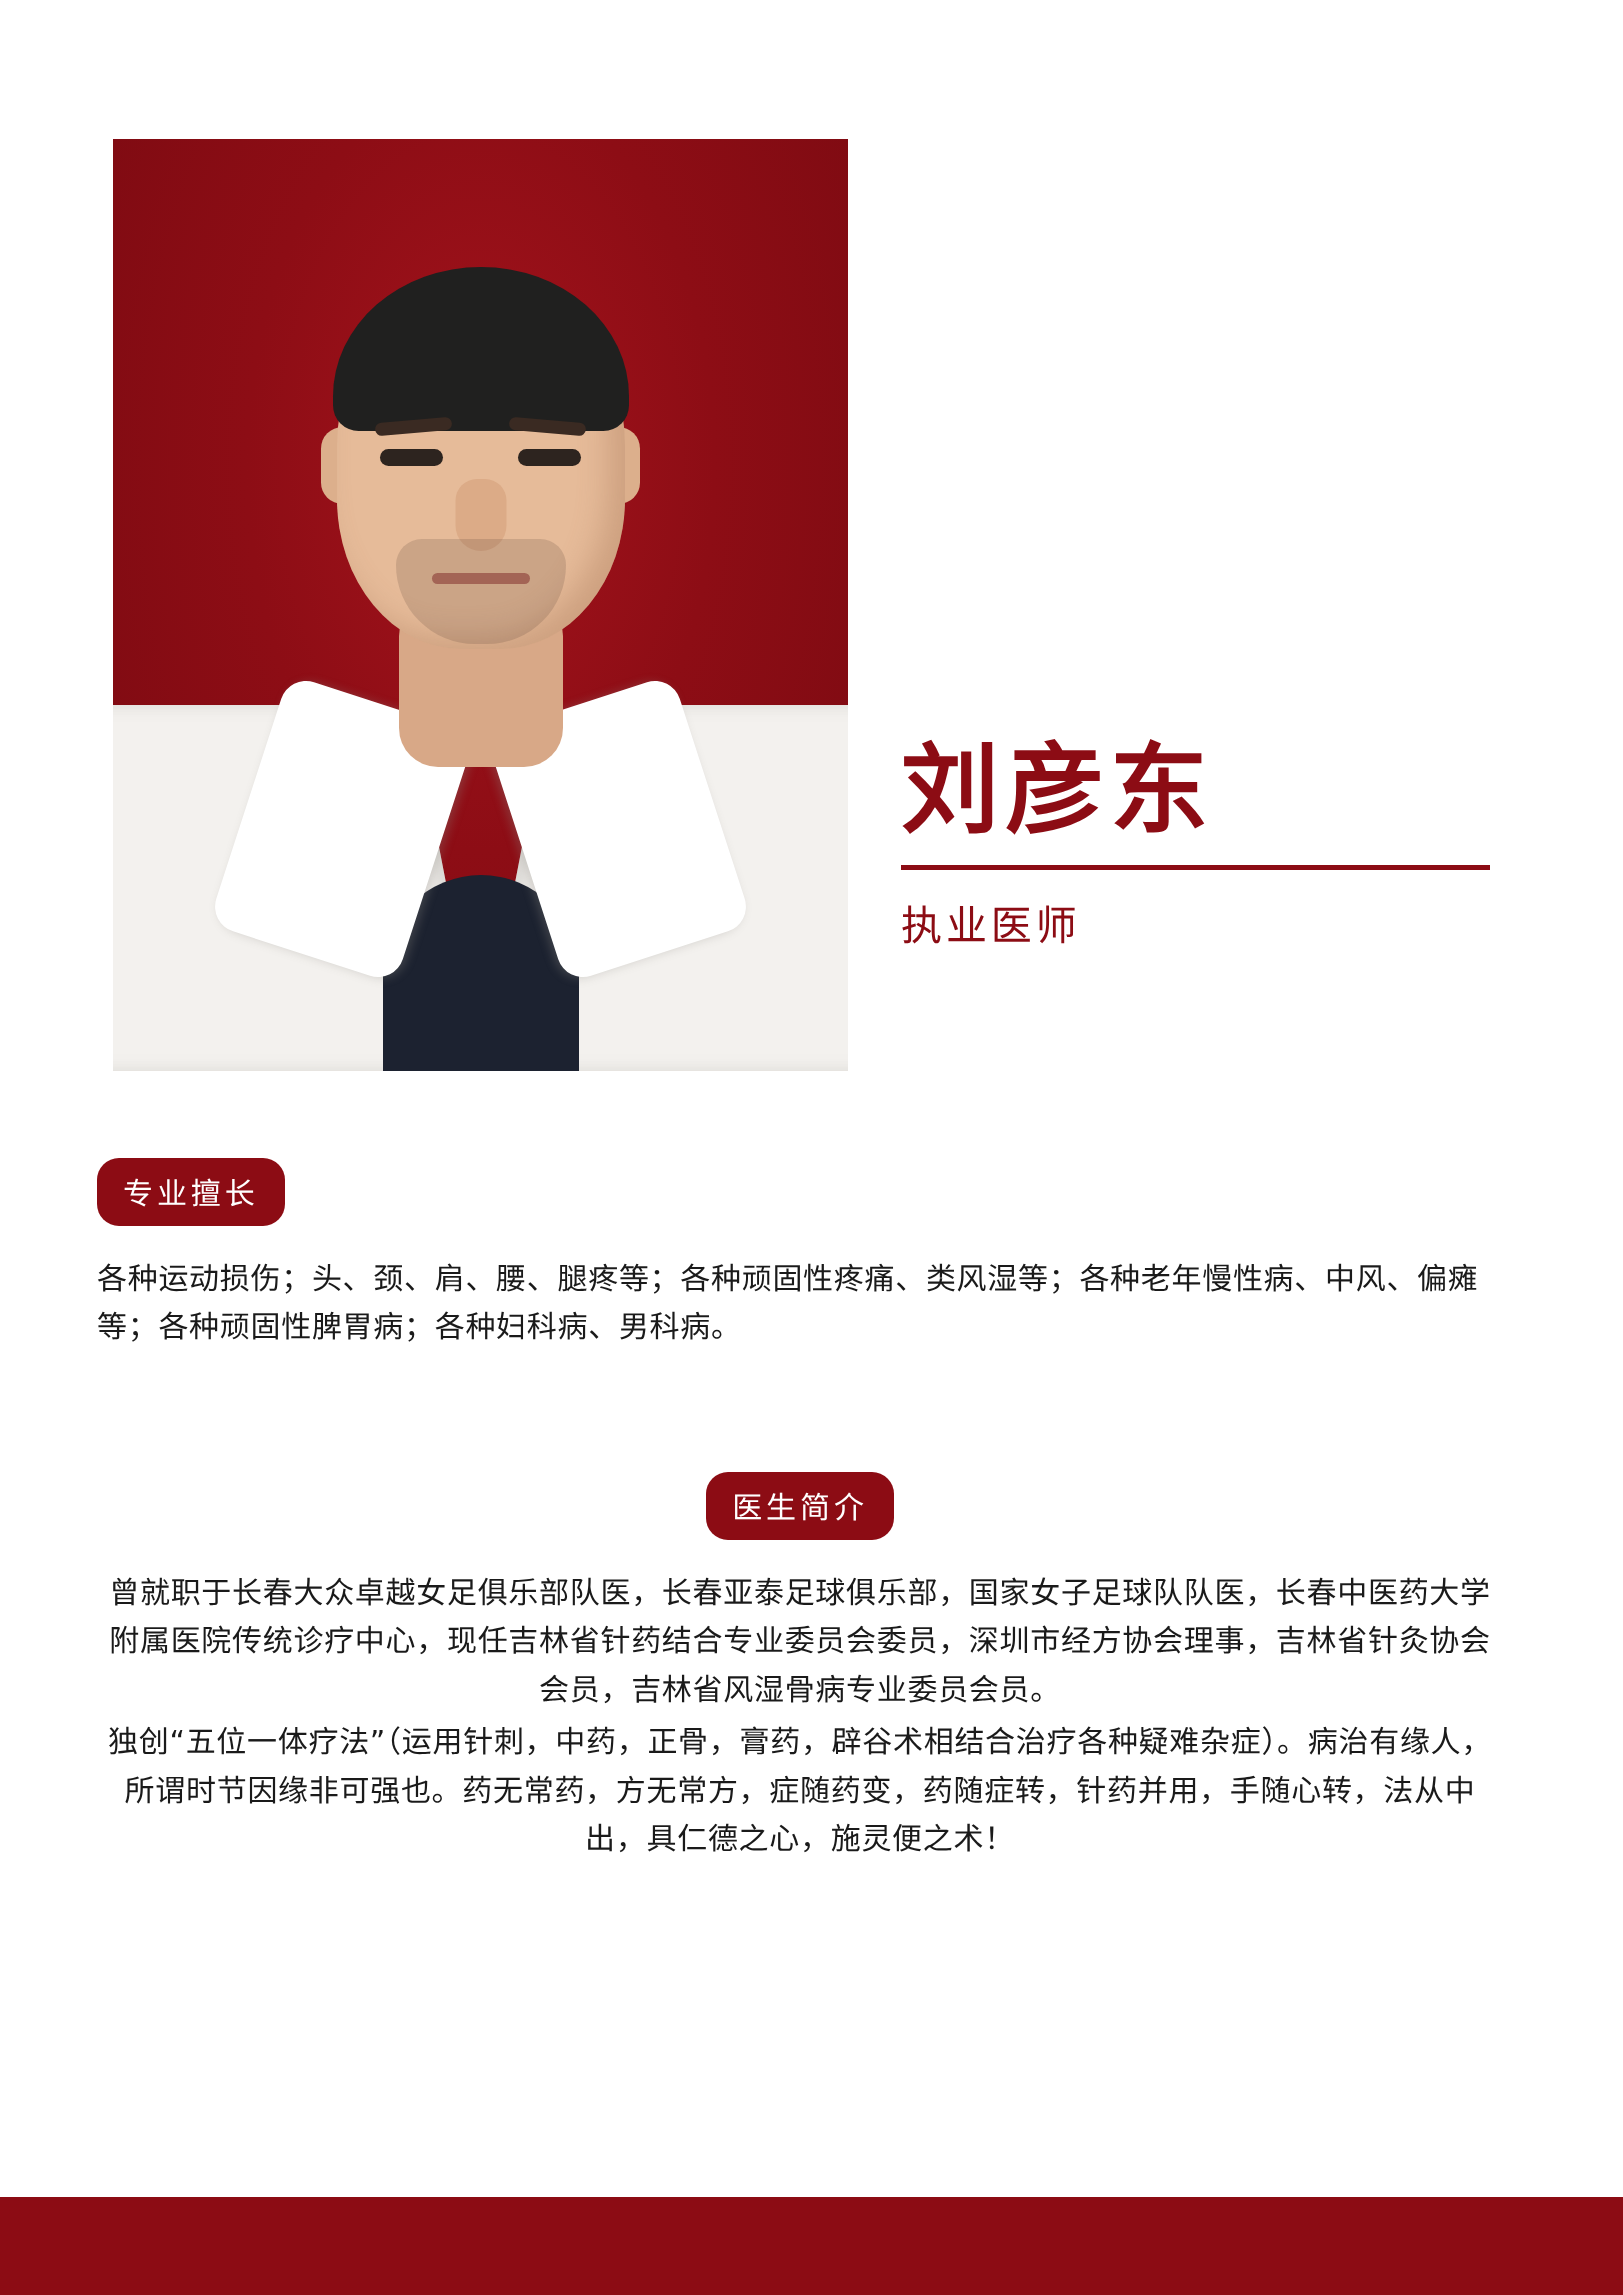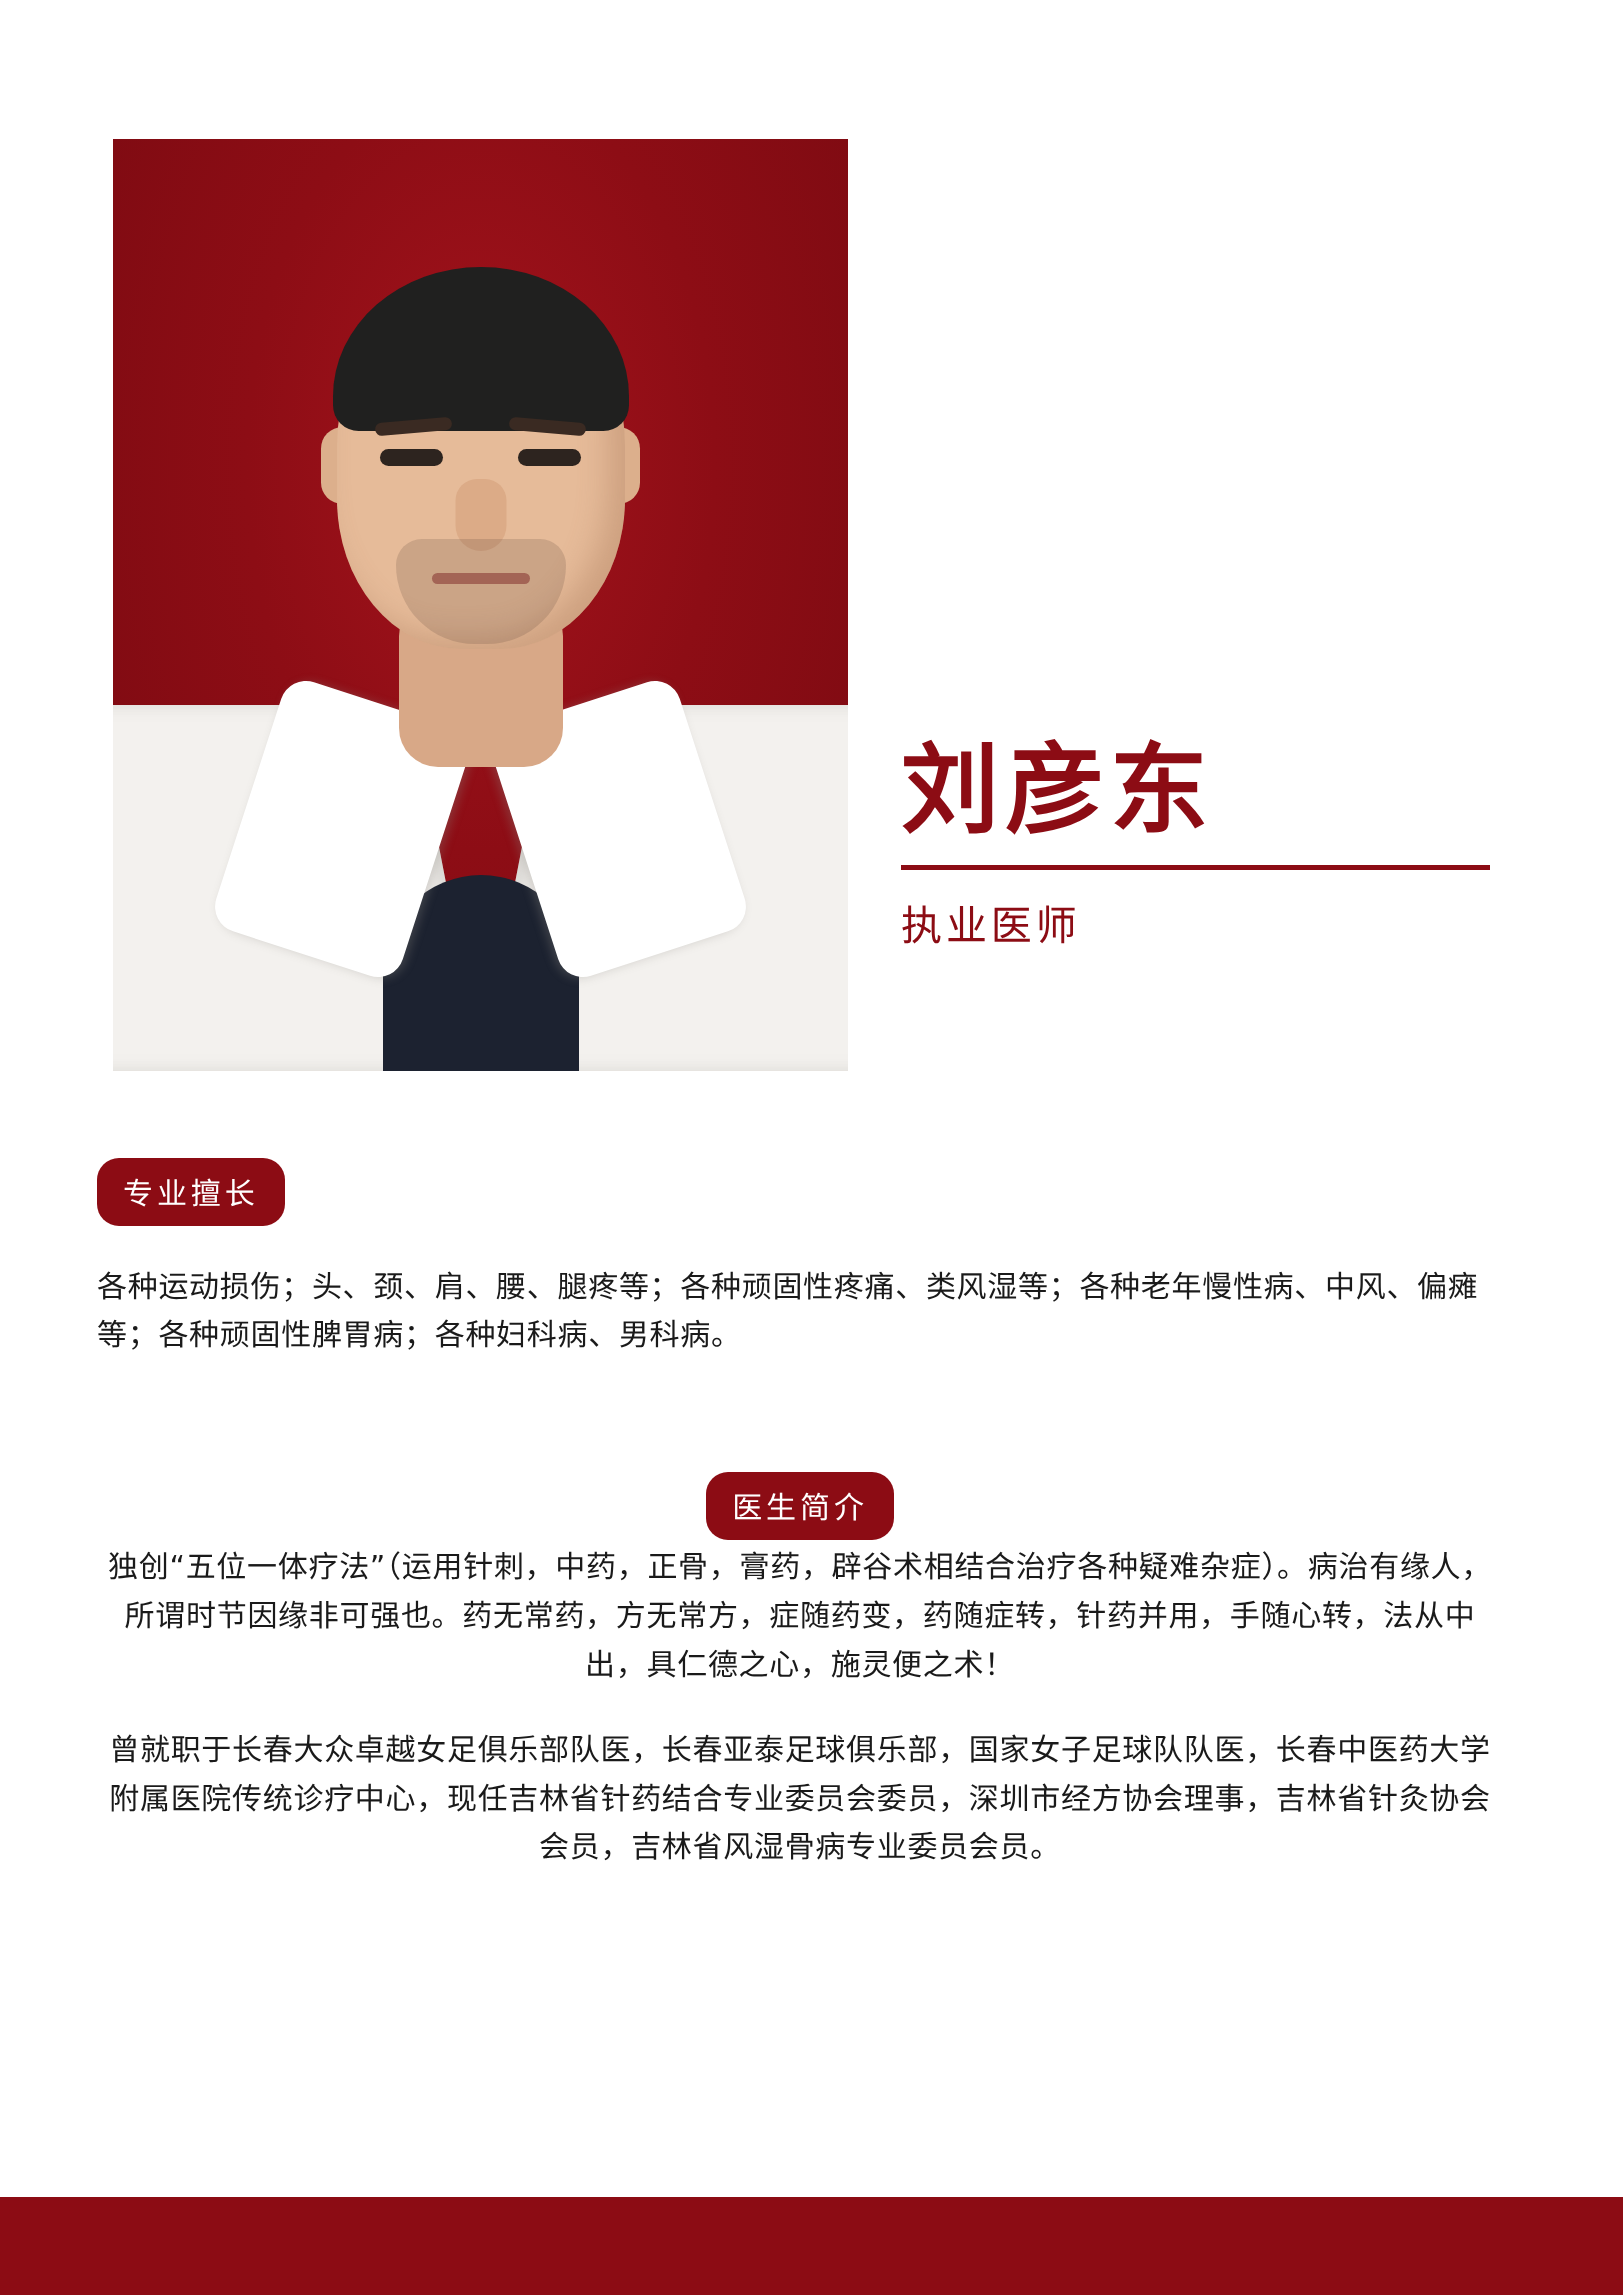--- a/index.html
+++ b/index.html
@@ -228,21 +228,21 @@
     font-size: 30px;
     letter-spacing: 3.9px;
     padding: 10.5px 26px 13px 26px;
     border-radius: 9.2px 9.2px 9.2px 9.2px / 9.2px 9.2px 9.2px 9.2px;
     border-top-left-radius: 22px;
     border-bottom-right-radius: 22px;
     border-top-right-radius: 22px;
     border-bottom-left-radius: 22px;
   }
   .body-text {
-    margin-top: 37px;
+    margin-top: 29px;
     font-size: 30px;
     line-height: 1.62;
     color: #1a1a1a;
     letter-spacing: 0.7px;
     font-family: "DejaVu Sans", "Liberation Sans", sans-serif;
     white-space: pre-wrap;
     width: 1406px;
   }
   .body-text.second {
     margin-top: 3.9px;
@@ -292,20 +292,20 @@
     <div class="doctor-title">执业医师</div>
   </div>
 
   <div class="section sec-specialty">
     <span class="tag">专业擅长</span>
     <div class="body-text">各种运动损伤；头、颈、肩、腰、腿疼等；各种顽固性疼痛、类风湿等；各种老年慢性病、中风、偏瘫等；各种顽固性脾胃病；各种妇科病、男科病。</div>
   </div>
 
   <div class="section sec-bio">
     <span class="tag">医生简介</span>
+    <div class="body-text">曾就职于长春大众卓越女足俱乐部队医，长春亚泰足球俱乐部，国家女子足球队队医，长春中医药大学附属医院传统诊疗中心，现任吉林省针药结合专业委员会委员，深圳市经方协会理事，吉林省针灸协会会员，吉林省风湿骨病专业委员会员。</div>
     <div class="body-text second">独创“五位一体疗法”（运用针刺，中药，正骨，膏药，辟谷术相结合治疗各种疑难杂症）。病治有缘人，所谓时节因缘非可强也。药无常药，方无常方，症随药变，药随症转，针药并用，手随心转，法从中出，具仁德之心，施灵便之术！</div>
-    <div class="body-text">曾就职于长春大众卓越女足俱乐部队医，长春亚泰足球俱乐部，国家女子足球队队医，长春中医药大学附属医院传统诊疗中心，现任吉林省针药结合专业委员会委员，深圳市经方协会理事，吉林省针灸协会会员，吉林省风湿骨病专业委员会员。</div>
   </div>
 
   <div class="footer-bar"></div>
 
 </div>
 
 
 </body></html>

